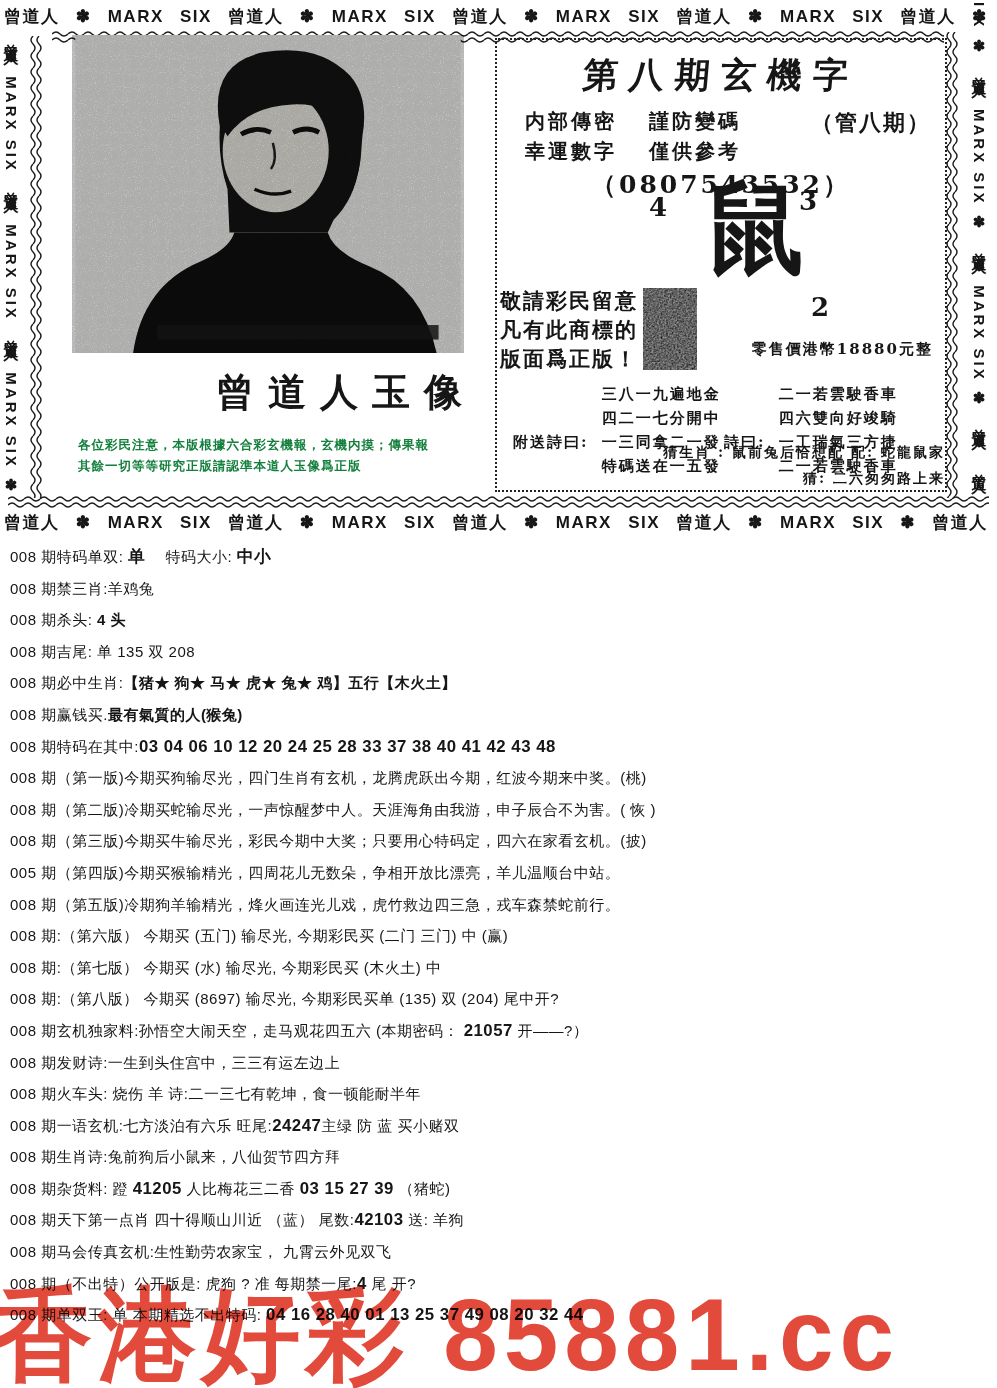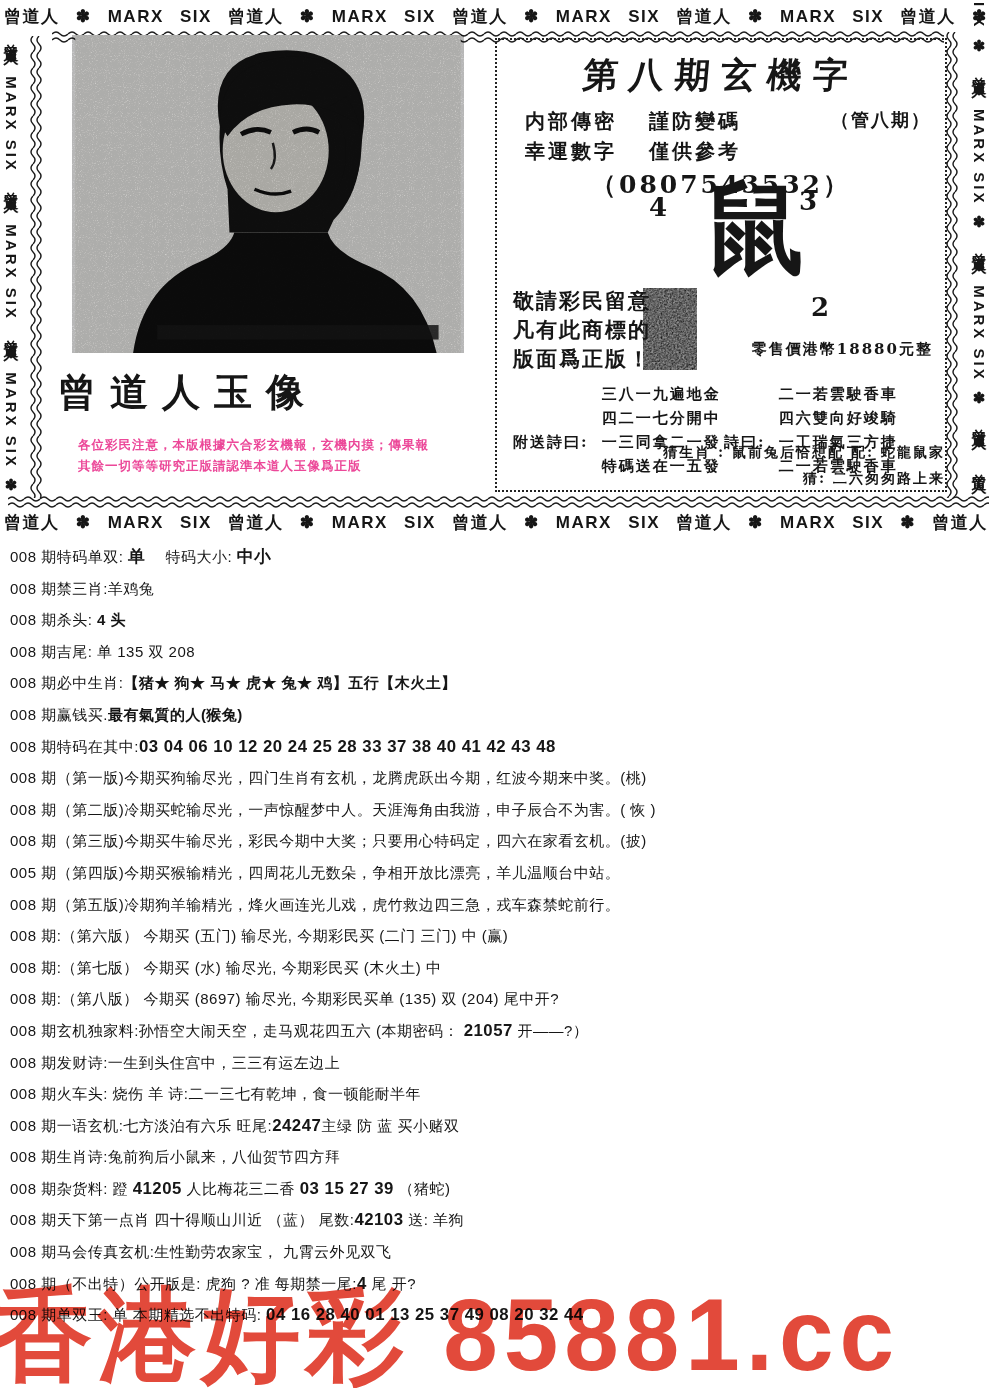--- a/index.html
+++ b/index.html
@@ -17,46 +17,46 @@
   .vtext.right{left:969px;top:2px;height:516px;}
   .wave{position:absolute;}
   .wave.wtop{left:52px;top:29px;width:892px;height:16px;}
   .wave.wbottom{left:8px;top:494px;width:981px;height:16px;}
   .wave.wleft{left:28px;top:36px;width:16px;height:462px;}
   .wave.wright{left:944px;top:32px;width:16px;height:466px;}
 
   
   .portrait-panel{position:absolute;left:58px;top:35px;width:418px;height:470px;}
   .psvg{position:absolute;left:14px;top:0;width:392px;height:318px;}
-  .pcaption{position:absolute;top:332px;left:0;width:100%;text-align:left;
+  .pcaption{position:absolute;top:332px;left:0;width:100%;text-align:right;
             font-family:"DejaVu Serif",serif;font-weight:bold;font-size:38px;letter-spacing:14px;}
   .pnote{position:absolute;top:400px;left:20px;right:2px;font-size:12.5px;line-height:21px;
-         letter-spacing:1px;font-weight:bold;color:#ec4899;}
+         letter-spacing:1px;font-weight:bold;color:#15803d;}
 
   
   .mystery-box{position:absolute;left:495px;top:38px;width:452px;height:454px;
                border:2px dotted #222;box-sizing:border-box;}
   .mb-title{position:absolute;top:12px;left:0;width:100%;text-align:center;
             font-family:"DejaVu Serif",serif;font-weight:bold;font-size:35px;
             letter-spacing:11px;transform:skewX(-5deg);}
   .mb-row{position:absolute;left:28px;font-family:"DejaVu Serif",serif;font-weight:bold;
           font-size:20px;letter-spacing:3px;}
   .mb-row1{top:68px;} .mb-row2{top:98px;}
   .mb-sep{display:inline-block;width:22px;}
   .mb-issue{position:absolute;right:14px;top:68px;font-family:Liberation Serif, serif;
-            font-weight:bold;font-size:18px;letter-spacing:2px;}
+            font-weight:bold;font-size:22px;letter-spacing:2px;}
   .mb-lucky{position:absolute;top:128px;left:0;width:100%;text-align:center;
             font-family:"DejaVu Serif",serif;font-weight:bold;font-size:25px;letter-spacing:3px;}
   .zchar{position:absolute;left:208px;top:138px;font-family:"DejaVu Serif",serif;
          font-weight:bold;font-size:100px;line-height:1;}
   .znum{position:absolute;font-family:"DejaVu Serif",serif;font-weight:bold;font-size:26px;}
   .zn4{left:152px;top:152px;} .zn3{right:128px;top:146px;}
   .zn1{left:162px;top:244px;font-size:19px;} .zn2{right:116px;top:252px;}
   .stamp{position:absolute;left:146px;top:248px;width:54px;height:82px;}
-  .notice{position:absolute;left:16px;top:246px;width:160px;font-weight:bold;font-size:21px;
+  .notice{position:absolute;left:3px;top:246px;width:160px;font-weight:bold;font-size:21px;
           line-height:29px;letter-spacing:2px;font-family:"DejaVu Serif",serif;}
   .price{position:absolute;right:12px;top:300px;font-weight:bold;font-size:15px;
          letter-spacing:2px;font-family:"DejaVu Serif",serif;}
   .poems{position:absolute;left:16px;right:10px;top:342px;display:flex;font-family:"DejaVu Serif",serif;}
   .poem-col{flex:1;font-size:15px;line-height:24px;letter-spacing:2px;font-weight:bold;}
   .poem-col .plabel{display:inline-block;vertical-align:top;margin-top:48px;}
   .poem-col .plines{display:inline-block;vertical-align:top;margin-left:6px;}
   .guessline{position:absolute;left:0;width:100%;text-align:right;font-size:14px;
              font-weight:bold;letter-spacing:2px;font-family:"DejaVu Serif",serif;}
   .g1{top:404px;} .g2{top:430px;}

